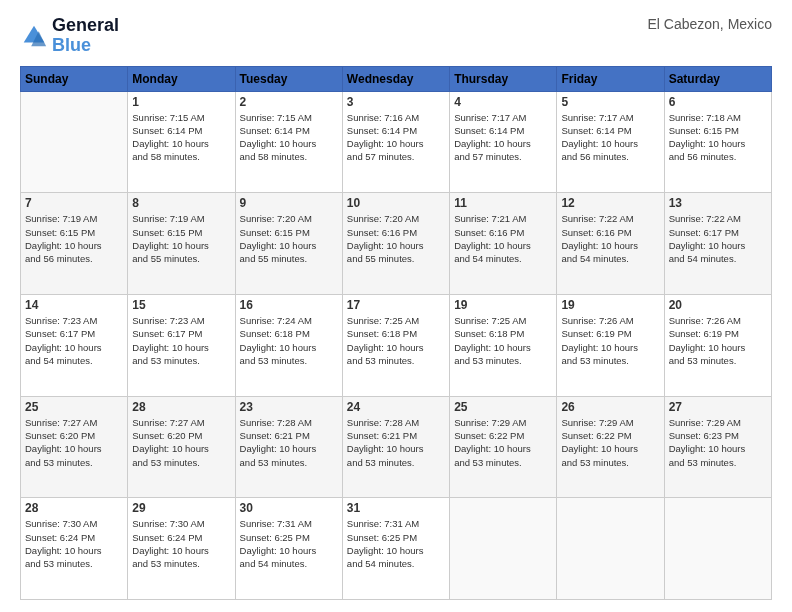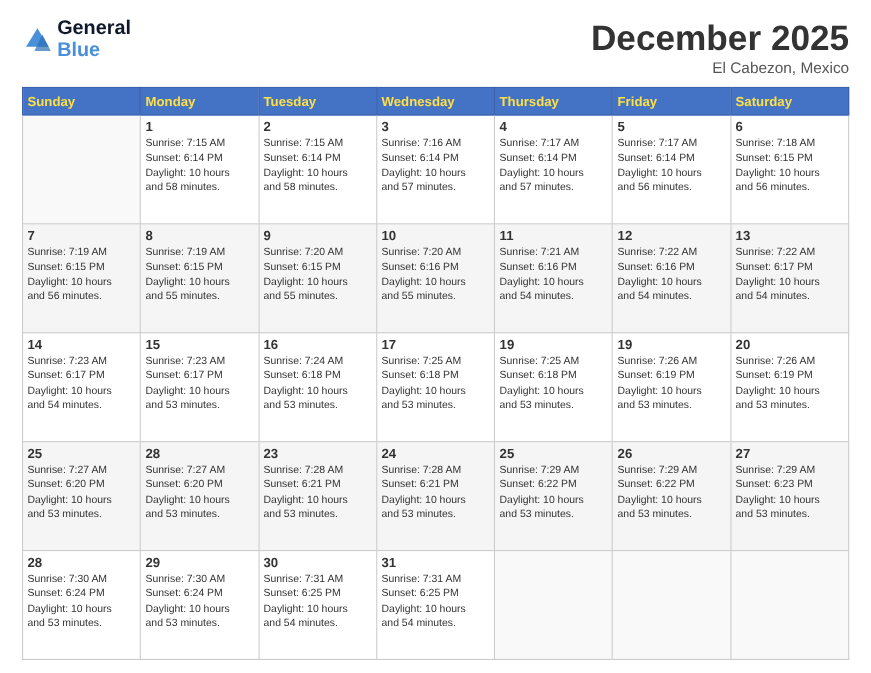--- a/index.html
+++ b/index.html
@@ -61,21 +61,21 @@
     }
     .calendar {
       flex: 1;
       border: 1px solid #ccc;
       border-collapse: collapse;
       width: 100%;
       table-layout: fixed;
     }
     .calendar th {
       background: #4472c4;
-      color: #fde047;
+      color: #000000;
       font-size: 12px;
       font-weight: bold;
       padding: 5px 4px;
       border: 1px solid #3a62b0;
       text-align: left;
     }
     .calendar td {
       border: 1px solid #ccc;
       vertical-align: top;
       padding: 3px 4px;
@@ -111,21 +111,20 @@
       <svg class="logo-icon" viewBox="0 0 30 30">
         <polygon points="15,4 26,22 4,22" fill="#4a90d9"></polygon>
         <polygon points="20,10 28,26 12,26" fill="#2a6db5" opacity="0.7"></polygon>
       </svg>
       <div class="logo-text">
         <span class="logo-general">General</span>
         <span class="logo-blue">Blue</span>
       </div>
     </div>
     <div class="title-area">
-      <div class="month-title">December 2025</div>
       <div class="location">El Cabezon, Mexico</div>
     </div>
   </div>
 
   <table class="calendar">
     <thead>
       <tr>
       <th>Sunday</th>
           <th>Monday</th>
           <th>Tuesday</th>

